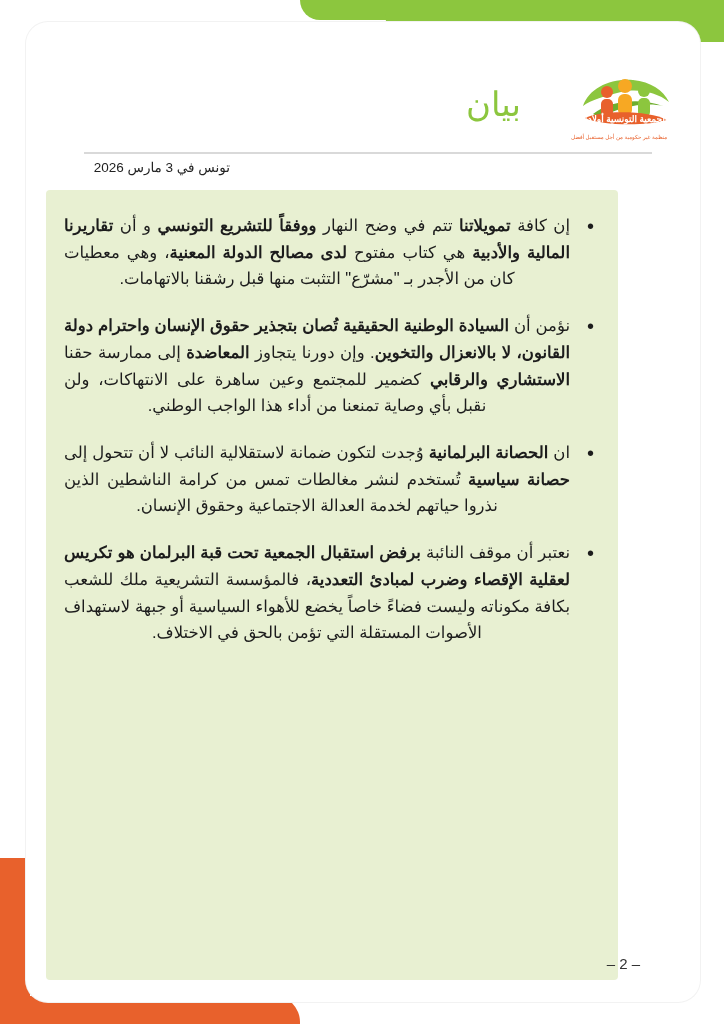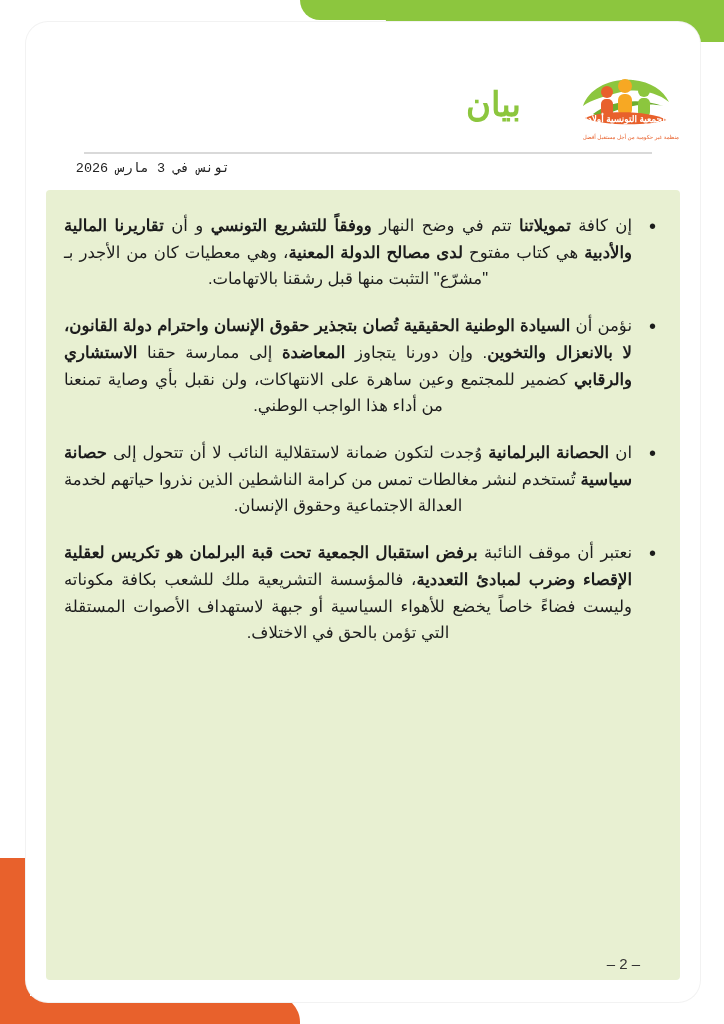--- a/index.html
+++ b/index.html
@@ -81,64 +81,63 @@
   .header {
     position: relative;
     height: 150px;
   }
   .logo {
     position: absolute;
     top: 40px;
     left: 545px;
     width: 108px;
     height: 86px;
-    text-align: right;
+    text-align: left;
   }
   .logo svg { display: block; }
   .logo-caption {
     font-size: 5.5px;
     color: #e8612c;
     letter-spacing: .2px;
     margin-top: 2px;
     white-space: nowrap;
   }
   .doc-title {
     position: absolute;
     top: 62px;
     left: 440px;
     font-size: 34px;
-    font-weight: bold;
+    font-weight: normal;
     color: #8cc63e;
     direction: rtl;
   }
   .header-rule {
     position: absolute;
     top: 130px;
     left: 58px;
     width: 568px;
     height: 2px;
     background: #d9d9d9;
   }
   .date-line {
     position: absolute;
     top: 137px;
     right: 470px;
     font-size: 13.5px;
     color: #222222;
     direction: rtl;
     white-space: nowrap;
-    font-family: Liberation Mono, monospace;
   }
 
   
   .body-panel {
     position: absolute;
     top: 168px;
     left: 20px;
-    width: 634px;
+    width: 572px;
     height: 790px;
     background: #e8f0d2;
     border-radius: 4px;
     padding: 22px 18px 10px 18px;
     box-sizing: border-box;
   }
   ul.points {
     list-style: none;
     margin: 0;
     padding: 0;

